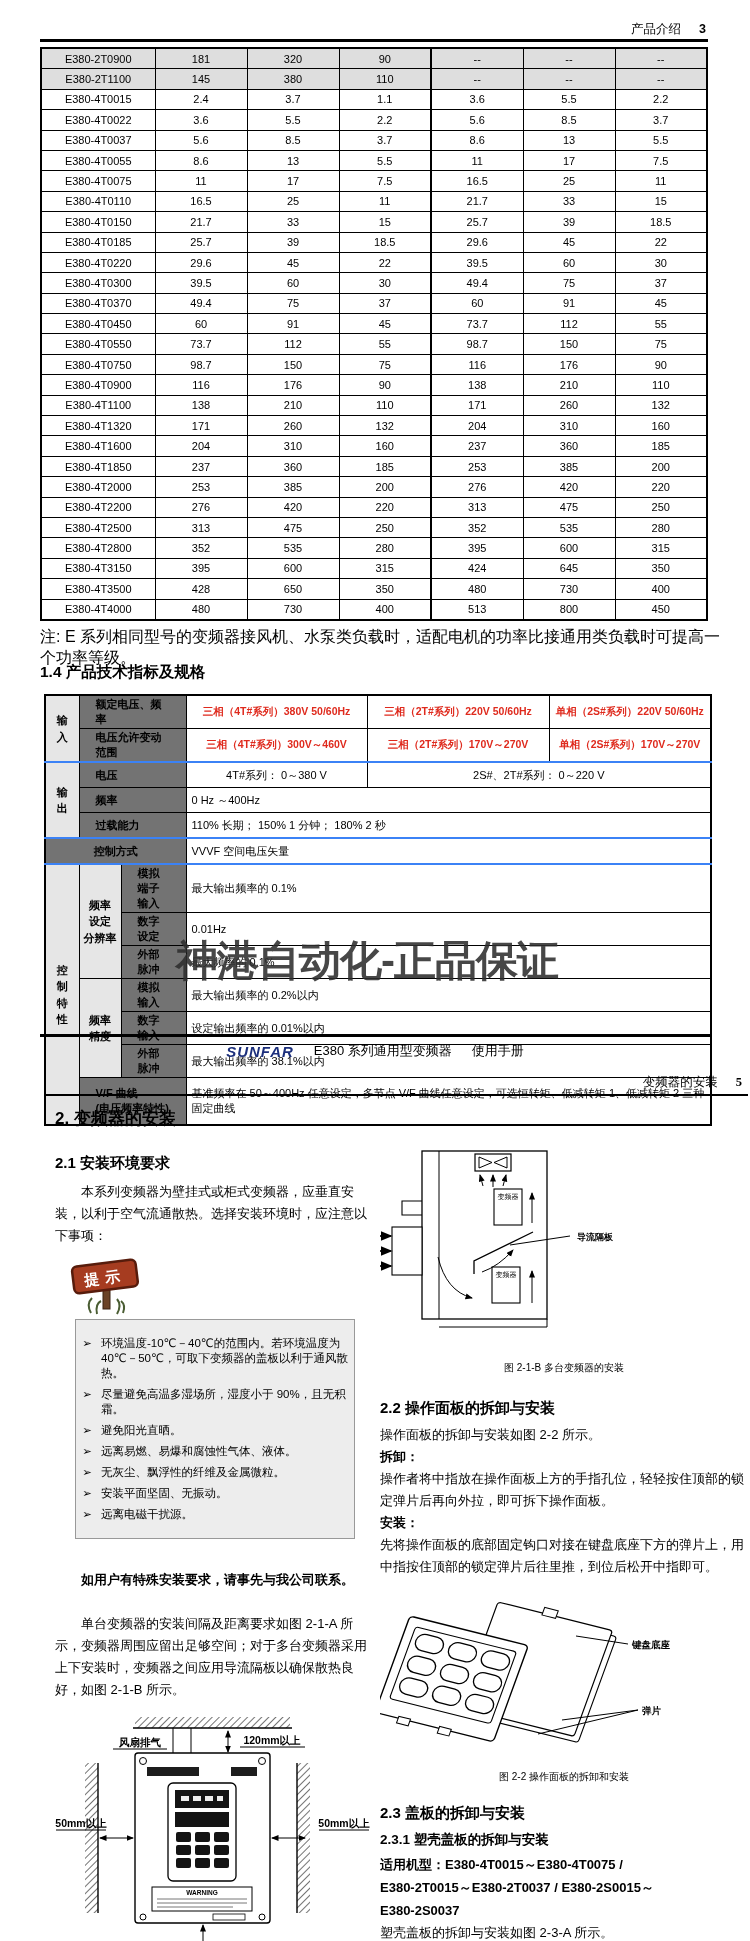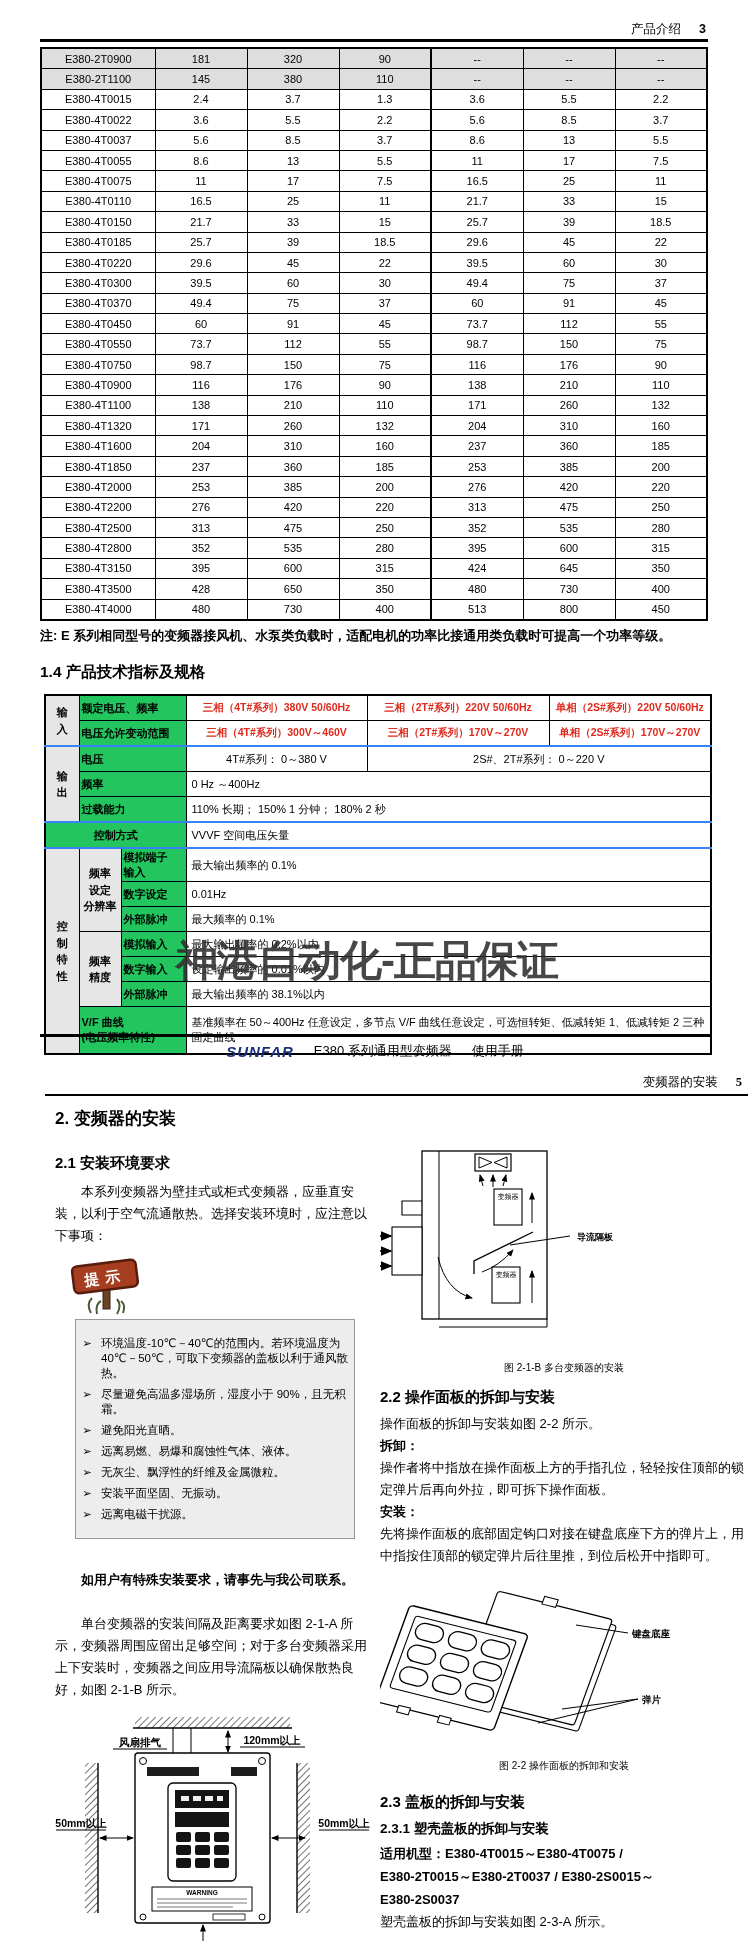--- a/index.html
+++ b/index.html
@@ -14,43 +14,43 @@
           align-items:center;gap:20px;font-size:13px;}
   .logo{font-style:italic;font-weight:bold;font-size:15px;color:#1c2f7c;letter-spacing:1px;}
 
   
   #model-table{position:absolute;left:40px;top:47px;width:666px;border-collapse:collapse;
                table-layout:fixed;border:2px solid #000;}
   #model-table td{border:1px solid #000;height:19.4px;text-align:center;font-size:11px;padding:0;}
   #model-table td:nth-child(5){border-left-width:2px;}
   #model-table tr.shaded td{background:#dedede;}
 
-  .note{position:absolute;left:40px;top:627px;width:690px;font-size:13px;font-weight:bold;}
+  .note{position:absolute;left:40px;top:627px;width:690px;font-size:16px;font-weight:normal;}
   .sec-title{position:absolute;left:40px;top:662px;font-size:15.5px;font-weight:bold;}
 
   
   #spec-table{position:absolute;left:44px;top:694px;width:666px;border-collapse:collapse;
               table-layout:fixed;border:2px solid #000;}
   #spec-table td{border:1px solid #000;font-size:11px;padding:1px 5px;height:22px;}
   #spec-table .grp{background:#e6e6e6;text-align:center;font-weight:bold;white-space:pre-line;line-height:1.5;padding:1px 2px;}
-  #spec-table .lbl{background:#22c55e;font-weight:bold;white-space:pre-line;padding:1px 2px;}
+  #spec-table .lbl{background:#737373;font-weight:bold;white-space:pre-line;padding:1px 16px;}
   #spec-table .red{color:#df2a1d;font-weight:bold;font-size:10.5px;text-align:center;padding:1px 2px;}
   #spec-table .c{text-align:center;}
   #spec-table tr.gb td{border-top:2px solid #3b82f6;}
   #spec-table tr.tall td{height:44px;}
 
   .watermark{position:absolute;left:176px;top:933px;font-size:42px;font-weight:bold;
              color:#2e2e2e;opacity:.88;white-space:nowrap;letter-spacing:-1px;z-index:5;}
 
   
   .col-left{position:absolute;left:55px;top:1103px;width:316px;}
   .col-right{position:absolute;left:380px;top:1103px;width:368px;}
   .h1{font-size:17px;font-weight:bold;margin:4px 0 24px;}
   .h2{font-size:15px;font-weight:bold;margin:0 0 8px;}
-  .h2b{font-size:15px;font-weight:bold;margin:9px 0 6px;}
+  .h2b{font-size:15px;font-weight:bold;margin:20px 0 6px;}
   .h3{font-size:13.5px;font-weight:bold;margin:8px 0 4px;}
   p{margin:0;font-size:13px;line-height:22px;}
   .indent{text-indent:2em;}
   .bold{font-weight:bold;}
   .mt22{margin-top:22px;} .mt30{margin-top:30px;}
   .tip-sign{margin:6px 0 0 10px;display:block;}
   .tip-box{margin:2px 0 0 20px;width:268px;background:#ededed;border:1px solid #999;
            padding:10px 6px 10px 4px;list-style:none;}
   .tip-box li{display:flex;gap:7px;font-size:11.5px;line-height:15px;margin:6px 0;}
   .tip-box .blt{flex:0 0 14px;text-align:center;}
@@ -109,21 +109,21 @@
           <td>110</td>
           <td>--</td>
           <td>--</td>
           <td>--</td>
         </tr>
 
         <tr>
           <td>E380-4T0015</td>
           <td>2.4</td>
           <td>3.7</td>
-          <td>1.3</td>
+          <td>1.1</td>
           <td>3.6</td>
           <td>5.5</td>
           <td>2.2</td>
         </tr>
 
         <tr>
           <td>E380-4T0022</td>
           <td>3.6</td>
           <td>5.5</td>
           <td>2.2</td>

